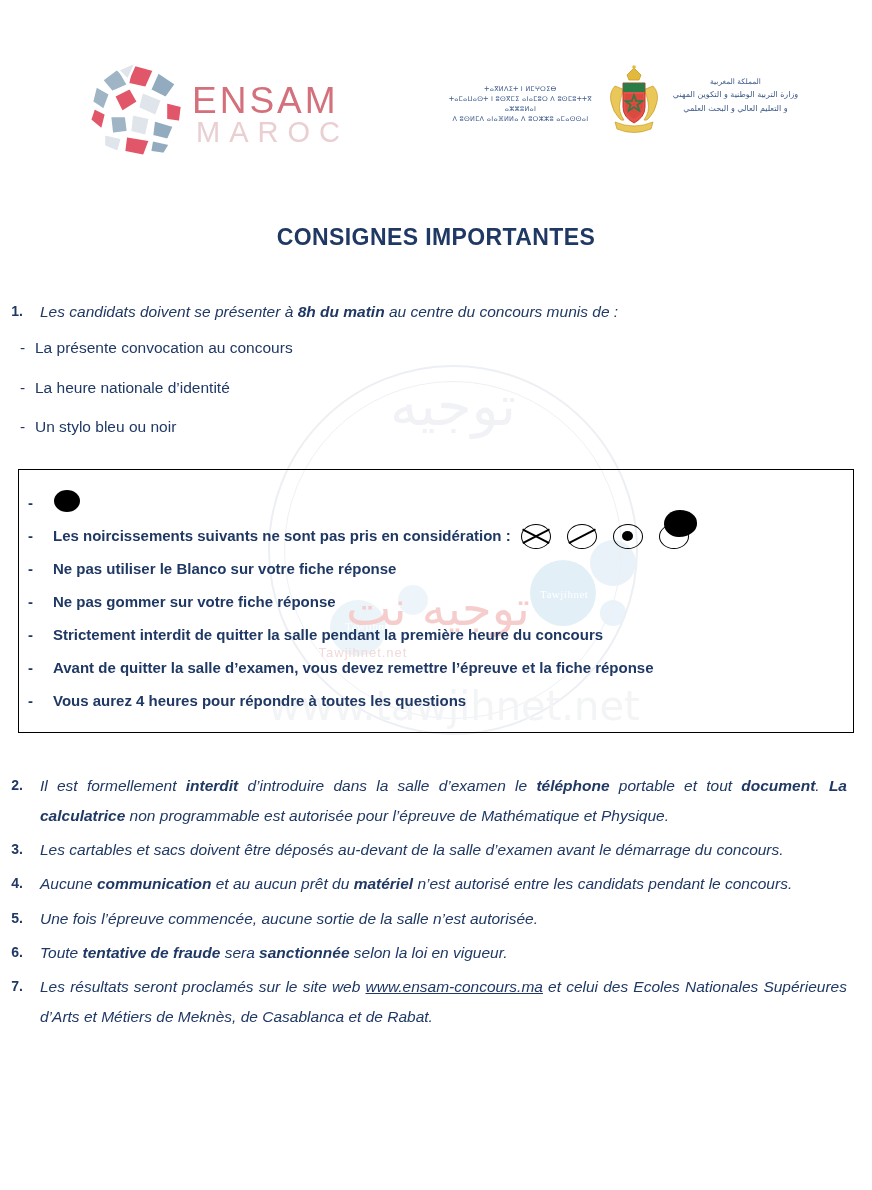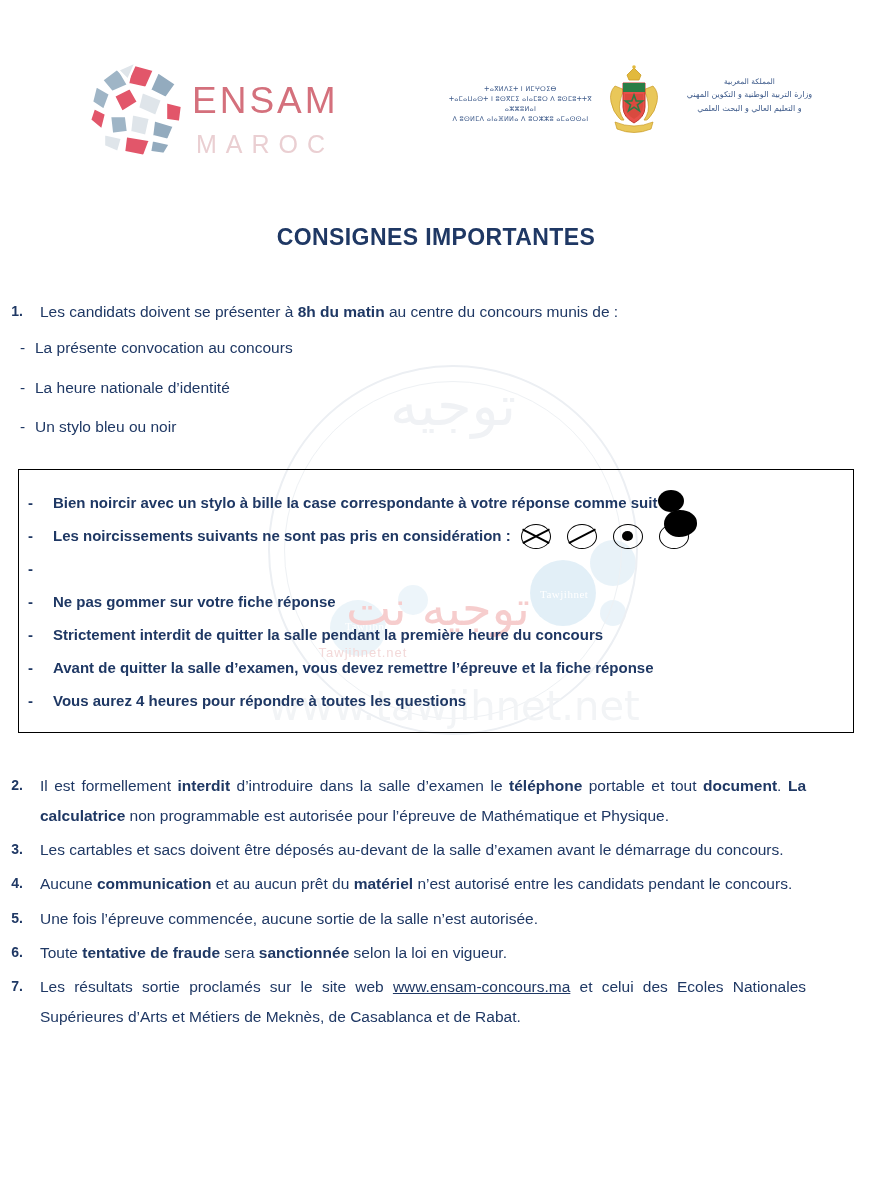--- a/index.html
+++ b/index.html
@@ -130,22 +130,22 @@
     top: 22px;
     font-size: 37px;
     letter-spacing: 3px;
     font-weight: 400;
     color: #d4707c;
     font-family: "Liberation Sans", sans-serif;
   }
   .ensam-sub {
     position: absolute;
     left: 108px;
-    top: 72px;
-    font-size: 25px;
+    top: 58px;
+    font-size: 29px;
     letter-spacing: 9px;
     color: #eacfd2;
     font-family: "Liberation Sans", sans-serif;
   }
 
   .gov-block {
     position: absolute;
     left: 443px;
     top: 20px;
     width: 360px;
@@ -159,21 +159,21 @@
     text-align: center;
     color: #3d5a8a;
     font-family: "DejaVu Sans", sans-serif;
     font-size: 6.5px;
     line-height: 1.55;
     letter-spacing: .3px;
   }
   .arms { position: absolute; left: 160px; top: 0; }
   .arabic {
     position: absolute;
-    left: 239px;
+    left: 225px;
     top: 12px;
     width: 135px;
     text-align: center;
     direction: rtl;
     color: #3d5a8a;
     font-family: "DejaVu Sans", sans-serif;
     font-size: 8px;
     line-height: 1.65;
   }
   .arabic .l1 { font-size: 7.5px; }
@@ -206,21 +206,21 @@
   .num-marker {
     width: 40px;
     flex: 0 0 40px;
     text-align: right;
     padding-right: 17px;
     box-sizing: border-box;
     font-weight: bold;
     font-size: 14px;
     padding-top: 1px;
   }
-  .num-body { flex: 1 1 auto; padding-right: 66px; }
+  .num-body { flex: 1 1 auto; padding-right: 25px; font-style: italic; }
   .num-body.justify { text-align: justify; }
   .num-body b { font-weight: bold; }
 
   
   .sub-list {
     margin: 10px 0 0 0;
     padding: 0;
     list-style: none;
   }
   .sub-item {
@@ -418,21 +418,20 @@
       <span class="sub-dash">-</span>
       <span>Un stylo bleu ou noir</span>
     </li>
   </ul>
 
   <div class="frame-box">
     <ul class="frame-list">
 
       <li class="frame-item">
         <span class="frame-dash">-</span>
-        <span class="frame-text">Bien noircir avec un stylo à bille la case correspondante à votre réponse comme suit</span>
         <span class="mark-good"></span>
       </li>
 
       <li class="frame-item">
         <span class="frame-dash">-</span>
         <span class="frame-text">Les noircissements suivants ne sont pas pris en considération :</span>
         <span class="marks-bad">
           <span class="ellipse">
             <span class="slash"></span>
             <span class="slash2"></span>
@@ -444,20 +443,21 @@
             <span class="dot"></span>
           </span>
           <span class="ellipse">
             <span class="blob"></span>
           </span>
         </span>
       </li>
 
       <li class="frame-item">
         <span class="frame-dash">-</span>
+        <span class="frame-text">Ne pas utiliser le Blanco sur votre fiche réponse</span>
       </li>
       <li class="frame-item">
         <span class="frame-dash">-</span>
         <span class="frame-text">Ne pas gommer sur votre fiche réponse</span>
       </li>
       <li class="frame-item">
         <span class="frame-dash">-</span>
         <span class="frame-text">Strictement interdit de quitter la salle pendant la première heure du concours</span>
       </li>
       <li class="frame-item">
@@ -493,17 +493,17 @@
       <span class="num-body justify">Une fois l’épreuve commencée, aucune sortie de la salle n’est autorisée.</span>
     </li>
 
     <li class="num-item">
       <span class="num-marker">6.</span>
       <span class="num-body justify"><span>Toute </span><b>tentative de fraude</b><span> sera </span><b>sanctionnée</b><span> selon la loi en vigueur.</span></span>
     </li>
 
     <li class="num-item">
       <span class="num-marker">7.</span>
-      <span class="num-body justify"><span>Les résultats sortie proclamés sur le site web </span><span class="link-underline">www.ensam-concours.ma</span><span> et celui des Ecoles Nationales Supérieures d’Arts et Métiers de Meknès, de Casablanca et de Rabat.</span></span>
+      <span class="num-body justify"><span>Les résultats seront proclamés sur le site web </span><span class="link-underline">www.ensam-concours.ma</span><span> et celui des Ecoles Nationales Supérieures d’Arts et Métiers de Meknès, de Casablanca et de Rabat.</span></span>
     </li>
   </ul>
 
 </div>
 
 </body></html>

